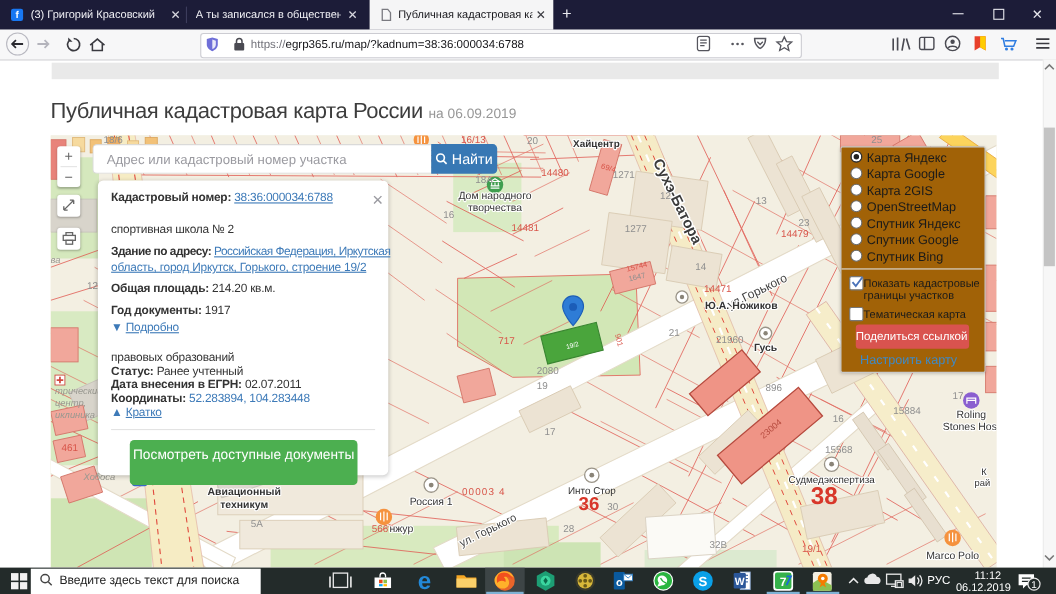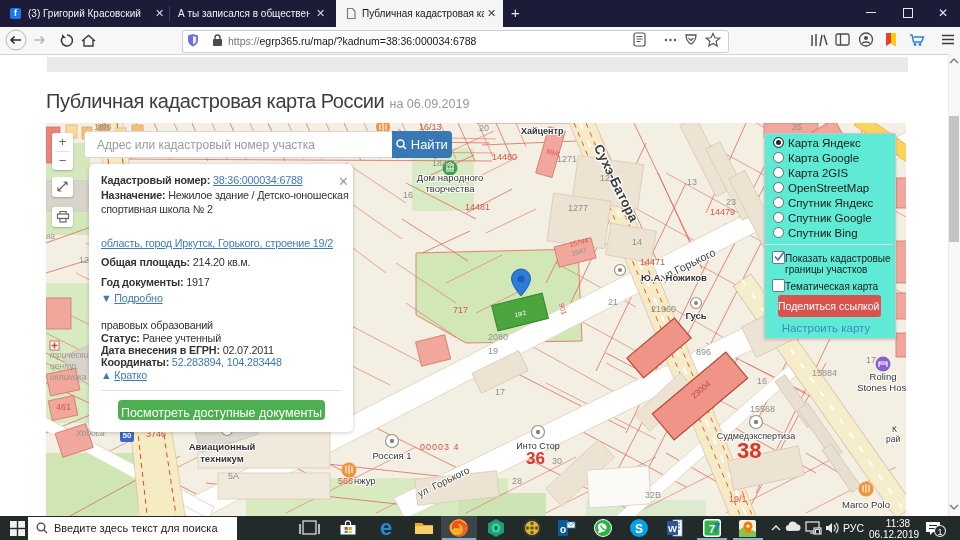--- a/index.html
+++ b/index.html
@@ -16,22 +16,22 @@
   #graystrip{left:47px;top:57px;width:861px;height:15px;background:#e9e9e9;}
   #ptitle{left:46px;top:90px;font-size:20px;color:#3d3d3d;letter-spacing:-0.4px;}
   #ptitle small{font-size:12.5px;color:#979797;letter-spacing:0;}
   
   #searchbox{left:84px;top:131px;width:308px;height:27px;background:#fff;border:1px solid #d8d8d8;border-right:none;border-radius:4px 0 0 4px;color:#9a9aa0;font-size:12px;line-height:27px;padding-left:12px;box-sizing:border-box;}
   #findbtn{left:392px;top:131px;width:60px;height:27px;background:#3878b4;border-radius:0 4px 4px 0;color:#fff;font-size:13px;line-height:27px;text-align:center;}
   .mapbtn{left:52px;width:21px;background:#fff;border-radius:3px;box-shadow:0 1px 2px rgba(0,0,0,.25);color:#555;text-align:center;}
   #infopanel{left:89px;top:164px;width:264px;height:268px;background:#fff;border-radius:5px;box-shadow:0 1px 4px rgba(0,0,0,.2);font-size:10.8px;color:#333;letter-spacing:-0.2px;}
   #infopanel .ln{position:absolute;left:12px;white-space:nowrap;}
   #infopanel a{color:#3d7ab8;text-decoration:underline;}
-  #greenbtn{left:118px;top:400px;width:207px;height:20px;background:#4caf50;border-radius:4px;color:#fff;font-size:12.5px;line-height:27px;text-align:center;}
-  #rightpanel{left:764px;top:133px;width:130px;height:204px;background:#5eead4;border:1px solid #c9c9c9;border-radius:2px;box-shadow:0 1px 3px rgba(0,0,0,.18);font-size:11.5px;color:#1a1a1a;}
+  #greenbtn{left:118px;top:400px;width:207px;height:41px;background:#4caf50;border-radius:4px;color:#fff;font-size:12.5px;line-height:27px;text-align:center;}
+  #rightpanel{left:764px;top:133px;width:130px;height:204px;background:#a16207;border:1px solid #c9c9c9;border-radius:2px;box-shadow:0 1px 3px rgba(0,0,0,.18);font-size:11.5px;color:#1a1a1a;}
   .rrow{position:absolute;left:8px;white-space:nowrap;}
   .radio{display:inline-block;width:9px;height:9px;border:1px solid #6a6a6a;border-radius:50%;vertical-align:-1px;margin-right:4px;background:#fff;}
   .radio.sel{border-color:#333;box-shadow:inset 0 0 0 2px #fff;background:#222;}
   .cbox{width:11px;height:11px;border:1px solid #777;border-radius:2px;background:#fff;}
   #redbtn{left:778px;top:295px;width:103px;height:22px;background:#d9534f;border-radius:3px;color:#fff;font-size:10.5px;line-height:22px;text-align:left;white-space:nowrap;}
   #cfglink{left:764px;top:322px;width:124px;text-align:center;font-size:11.5px;color:#3d8ac8;}
   
   #sbar{left:948px;top:54px;width:12px;height:462px;background:#f7f7f7;border-left:1px solid #ebebeb;box-sizing:border-box;}
   #sthumb{left:949px;top:116px;width:10px;height:126px;background:#c4c4c4;}
   
@@ -352,22 +352,22 @@
 
 <div class="abs" id="searchbox">Адрес или кадастровый номер участка</div>
 <div class="abs" id="findbtn"><svg width="11" height="11" style="vertical-align:-1px">
       <circle cx="4.5" cy="4.5" r="3.5" stroke="#fff" stroke-width="1.5" fill="none"></circle>
       <path d="M7 7l3 3" stroke="#fff" stroke-width="1.5"></path>
     </svg> Найти</div>
 
 <div class="abs" id="infopanel">
   <div class="abs" style="left:249px;top:10px;font-size:13px;color:#9a9aa0;">✕</div>
   <div class="ln" style="top:10px;"><b>Кадастровый номер:</b> <a>38:36:000034:6788</a></div>
-  <div class="ln" style="top:25px;"><b>Назначение:</b> Нежилое здание / Детско-юношеская</div>
   <div class="ln" style="top:39px;">спортивная школа № 2</div>
+  <div class="ln" style="top:59px;letter-spacing:-0.45px;"><b>Здание по адресу:</b> <a>Российская Федерация, Иркутская</a></div>
   <div class="ln" style="top:73px;"><a>область, город Иркутск, Горького, строение 19/2</a></div>
   <div class="ln" style="top:92px;"><b>Общая площадь:</b> 214.20 кв.м.</div>
   <div class="ln" style="top:112px;"><b>Год документы:</b> 1917</div>
   <div class="ln" style="top:128px;color:#3d7ab8;">▼ <a style="text-decoration:underline">Подробно</a></div>
   <div class="ln" style="top:155px;">правовых образований</div>
   <div class="ln" style="top:168px;"><b>Статус:</b> Ранее учтенный</div>
   <div class="ln" style="top:180px;"><b>Дата внесения в ЕГРН:</b> 02.07.2011</div>
   <div class="ln" style="top:192px;"><b>Координаты:</b> <a style="text-decoration:none">52.283894, 104.283448</a></div>
   <div class="ln" style="top:205px;color:#3d7ab8;">▲ <a style="text-decoration:underline">Кратко</a></div>
   <div class="abs" style="left:12px;top:226px;width:240px;height:1px;background:#e3e3e3;"></div>
@@ -523,14 +523,14 @@
 
 <g>
       <path d="M630 6h14v10h-7l-3 3v-3h-4z" fill="#fff"></path>
       <path d="M633 9.5h8M633 12.5h8" stroke="#232b2a" stroke-width="1.1"></path>
       <circle cx="644" cy="15" r="5.5" fill="#232b2a" stroke="#e8e8e8" stroke-width="1.1"></circle>
       <text x="644" y="18.5" font-family="Liberation Sans" font-size="9" fill="#fff" text-anchor="middle">1</text>
     </g>
 </svg>
 
 <div class="abs tbtxt" style="left:843px;top:522px;font-size:10.5px;">РУС</div>
-<div class="abs tbtxt" style="left:877px;top:518px;font-size:10px;width:42px;text-align:center;">11:38</div>
+<div class="abs tbtxt" style="left:877px;top:518px;font-size:10px;width:42px;text-align:center;">11:12</div>
 <div class="abs tbtxt" style="left:869px;top:529px;font-size:10px;width:56px;text-align:left;">06.12.2019</div>
 
 </body></html>

